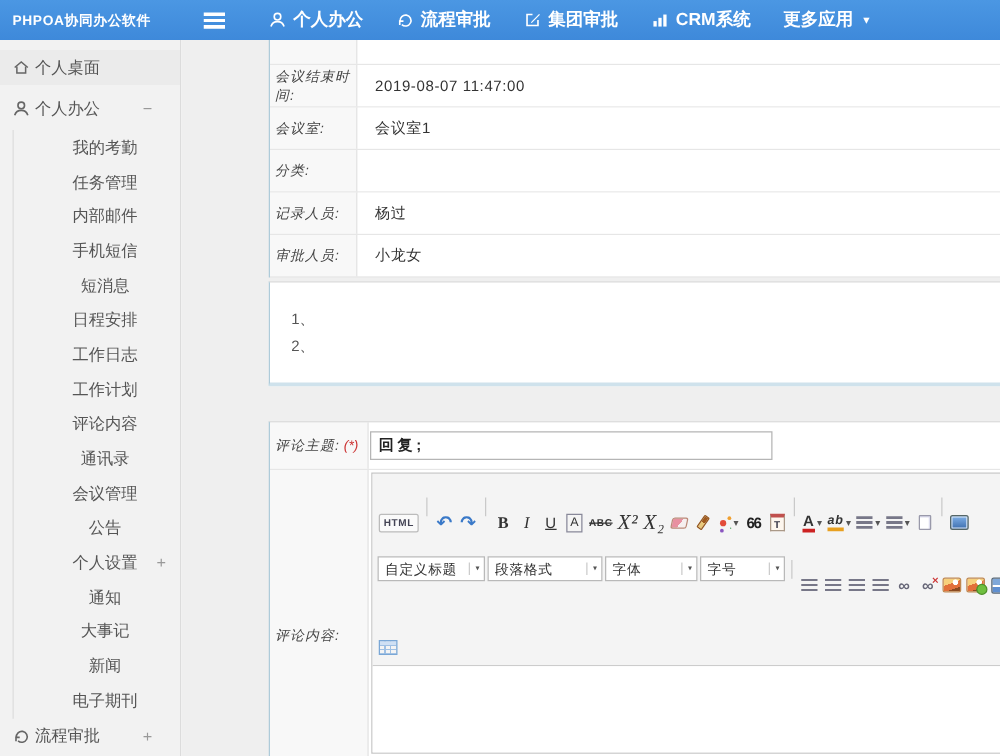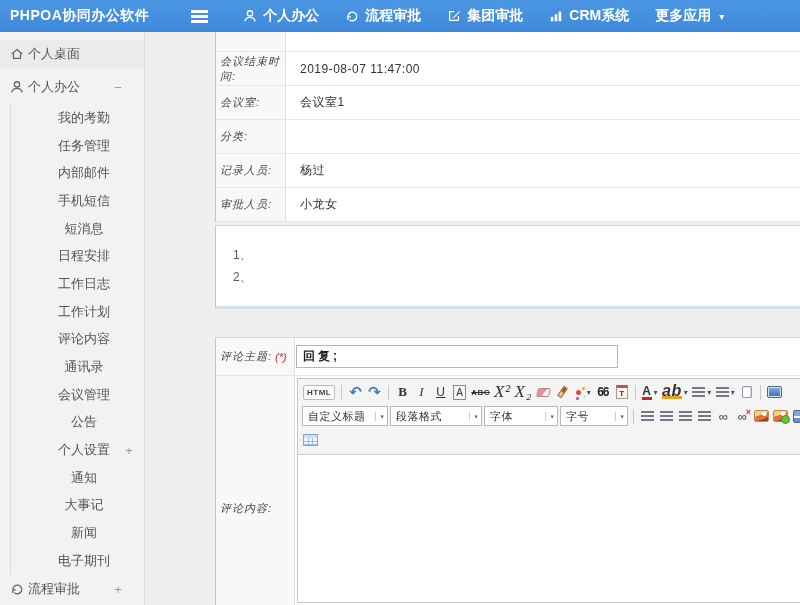--- a/index.html
+++ b/index.html
@@ -9,21 +9,21 @@
     --req:#cc3333;
   }
   *{margin:0;padding:0;box-sizing:border-box;}
   html,body{width:800px;height:605px;overflow:hidden;}
   body{font-family:"Liberation Sans","DejaVu Sans",sans-serif;background:#fff;position:relative;}
 
   
   .navbar{position:absolute;left:0;top:0;width:800px;height:32px;
     background:linear-gradient(180deg,var(--topbar2),var(--topbar));
     display:flex;align-items:center;padding:0 10px;color:#fff;z-index:5;}
-  .brand{font-size:14px;font-weight:bold;letter-spacing:.5px;}
+  .brand{font-size:11px;font-weight:bold;letter-spacing:.5px;}
   .hamburger{margin-left:42px;width:17px;height:13px;cursor:pointer;
     background:repeating-linear-gradient(to bottom,#fff 0 3px,transparent 3px 5px);}
   .topnav{display:flex;align-items:center;margin-left:22px;}
   .nav-item{display:flex;align-items:center;gap:6px;margin:0 13px;font-size:14px;
     font-weight:bold;color:#fff;cursor:pointer;white-space:nowrap;}
   .nav-item .nv-icon{display:inline-flex;align-items:center;}
   .nav-caret{font-size:10px;margin-left:2px;}
 
   
   .sidebar{position:absolute;left:0;top:32px;width:145px;bottom:0;
@@ -74,35 +74,35 @@
   .row-content{flex:1;border-bottom:none;}
   .row-content .lbl{align-items:flex-start;padding-top:125px;}
   .row-content .val{display:block;padding:2px;}
 
   
   .editor{height:100%;border:1px solid #c6c6c6;background:#fff;
     display:flex;flex-direction:column;overflow:hidden;}
   .toolbar-wrap{background:#f4f4f4;border-bottom:1px solid #ccc;padding:1px 3px 2px 3px;flex:0 0 auto;}
   .tb{display:flex;align-items:center;gap:2px;padding:2px 1px;flex-wrap:nowrap;overflow:hidden;}
   .tb-btn{height:20px;min-width:17px;display:inline-flex;align-items:center;justify-content:center;
-    font-size:12px;color:#333;cursor:pointer;border-radius:2px;padding:0 1px;}
+    font-size:12px;color:#333;cursor:pointer;border-radius:2px;padding:0 1px;margin-top:26px;}
   .tb-sep{width:1px;height:15px;background:#c9c9c9;margin:0 3px;flex:0 0 1px;}
   .tb-txt{font-size:8px;font-weight:bold;color:#445;border:1px solid #bbb;background:#fafafa;
     padding:2px 3px;border-radius:2px;}
   .tb-btn.caret::after{content:"▾";font-size:8px;color:#555;margin-left:2px;}
   .ic-blue{color:#3a79c8;font-weight:bold;font-size:15px;}
   .ic-bold{font-weight:bold;font-family:"Liberation Serif",serif;font-size:13px;}
   .ic-italic{font-style:italic;font-family:"Liberation Serif",serif;font-size:13px;}
   .ic-underline{text-decoration:underline;font-size:12px;}
   .ic-boxed{border:1px solid #889;font-size:10px;height:15px;line-height:13px;padding:0 2px;}
   .ic-strike{font-size:8px;font-weight:bold;text-decoration:line-through;}
   .ic-sup{font-size:17px;font-style:italic;font-family:"Liberation Serif",serif;}
   .ic-quote{font-weight:bold;font-size:12px;letter-spacing:-1px;color:#222;}
   .ic-fontcolor{font-weight:bold;font-size:12px;border-bottom:3px solid #cc2222;line-height:12px;}
-  .ic-highlight{font-size:16px;font-weight:bold;font-style:italic;border-bottom:3px solid #e8a020;line-height:11px;}
+  .ic-highlight{font-size:10px;font-weight:bold;font-style:italic;border-bottom:3px solid #e8a020;line-height:11px;}
   .ic-link{color:#667;font-weight:bold;font-size:13px;}
   .ic-unlink{color:#667;font-weight:bold;font-size:13px;position:relative;}
   .ic-unlink::after{content:"×";color:#c33;font-size:9px;position:absolute;right:-4px;top:-2px;}
   .sh{display:inline-block;}
   .sh-eraser{width:13px;height:9px;background:linear-gradient(120deg,#e890a0 0 55%,#f6efef 55%);
     border:1px solid #b87;border-radius:2px;transform:skewX(-12deg);}
   .sh-brush{width:5px;height:12px;background:linear-gradient(#a05a1d 0 5px,#e8c87a 5px);
     border:1px solid #96581f;transform:rotate(35deg);border-radius:1px;}
   .sh-wand{width:5px;height:5px;border-radius:50%;background:#e24b3a;margin:4px 4px 4px 2px;
     box-shadow:5px -4px 0 -1px #f0a030,-1px 6px 0 -1px #8a56c0,6px 4px 0 -2px #3a9a50;}

